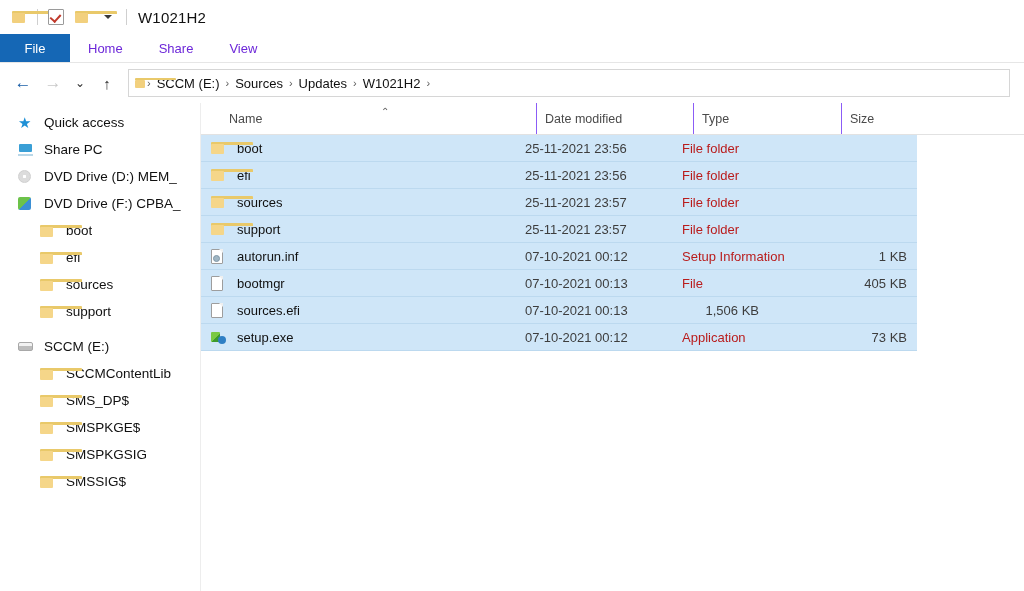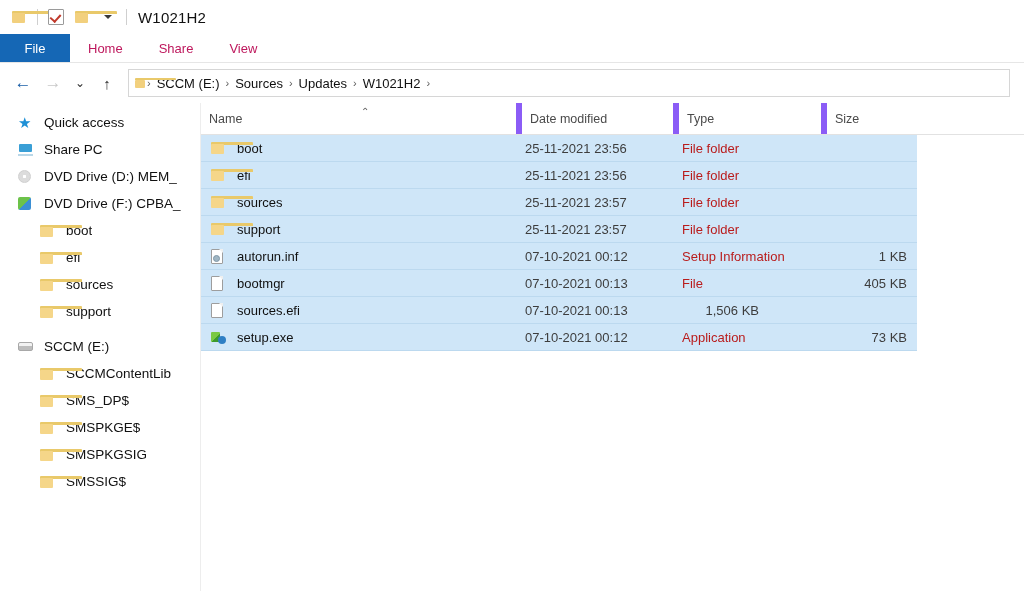--- a/index.html
+++ b/index.html
@@ -117,21 +117,21 @@
     display: flex;
     align-items: stretch;
     flex: 0 0 auto;
     border-bottom: 1px solid #e6e6e6;
   }
   .tab {
     display: flex;
     align-items: center;
     justify-content: center;
     font-size: 13px;
-    color: #be185d;
+    color: #6d28d9;
     padding: 0 18px;
     cursor: default;
   }
   .tab.file {
     background: #1567b5;
     color: #ffffff;
     width: 70px;
     padding: 0;
   }
 
@@ -274,24 +274,24 @@
     flex: 0 0 auto;
   }
   .col {
     font-size: 12.5px;
     color: #4a4a4a;
     height: 31px;
     display: flex;
     align-items: center;
     padding-left: 8px;
     box-sizing: border-box;
-    border-left: 6px solid #8b5cf6;
+    border-left: 1px solid #8b5cf6;
     position: relative;
   }
-  .col:first-child { border-left: none; }
+  .col:first-child { border-left: none; margin-left: 20px; }
   .col-name { width: 315px; flex: 0 0 315px; }
   .col-date { width: 157px; flex: 0 0 157px; }
   .col-type { width: 148px; flex: 0 0 148px; }
   .col-size { width: 100px; flex: 0 0 100px; }
   .sort-caret {
     position: absolute;
     left: 160px;
     top: 4px;
     font-size: 10px;
     color: #5d5d5d;

